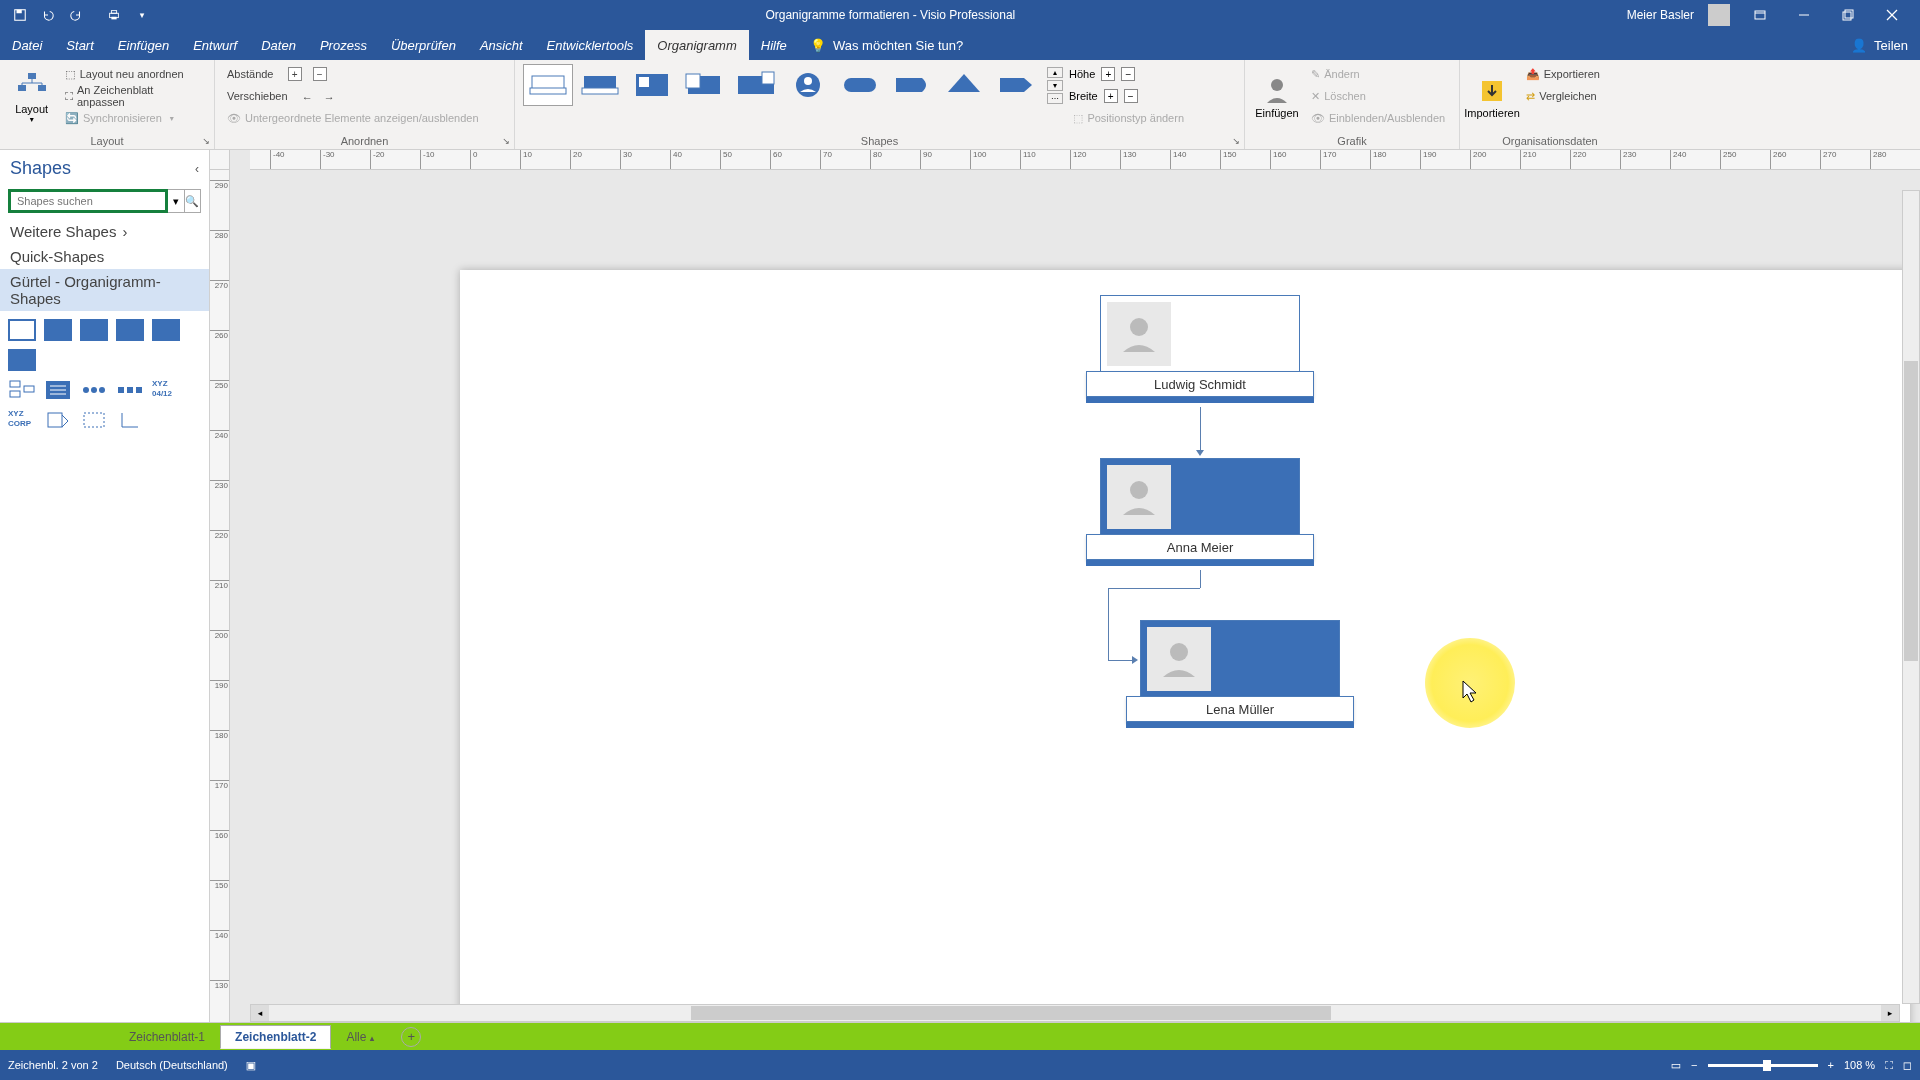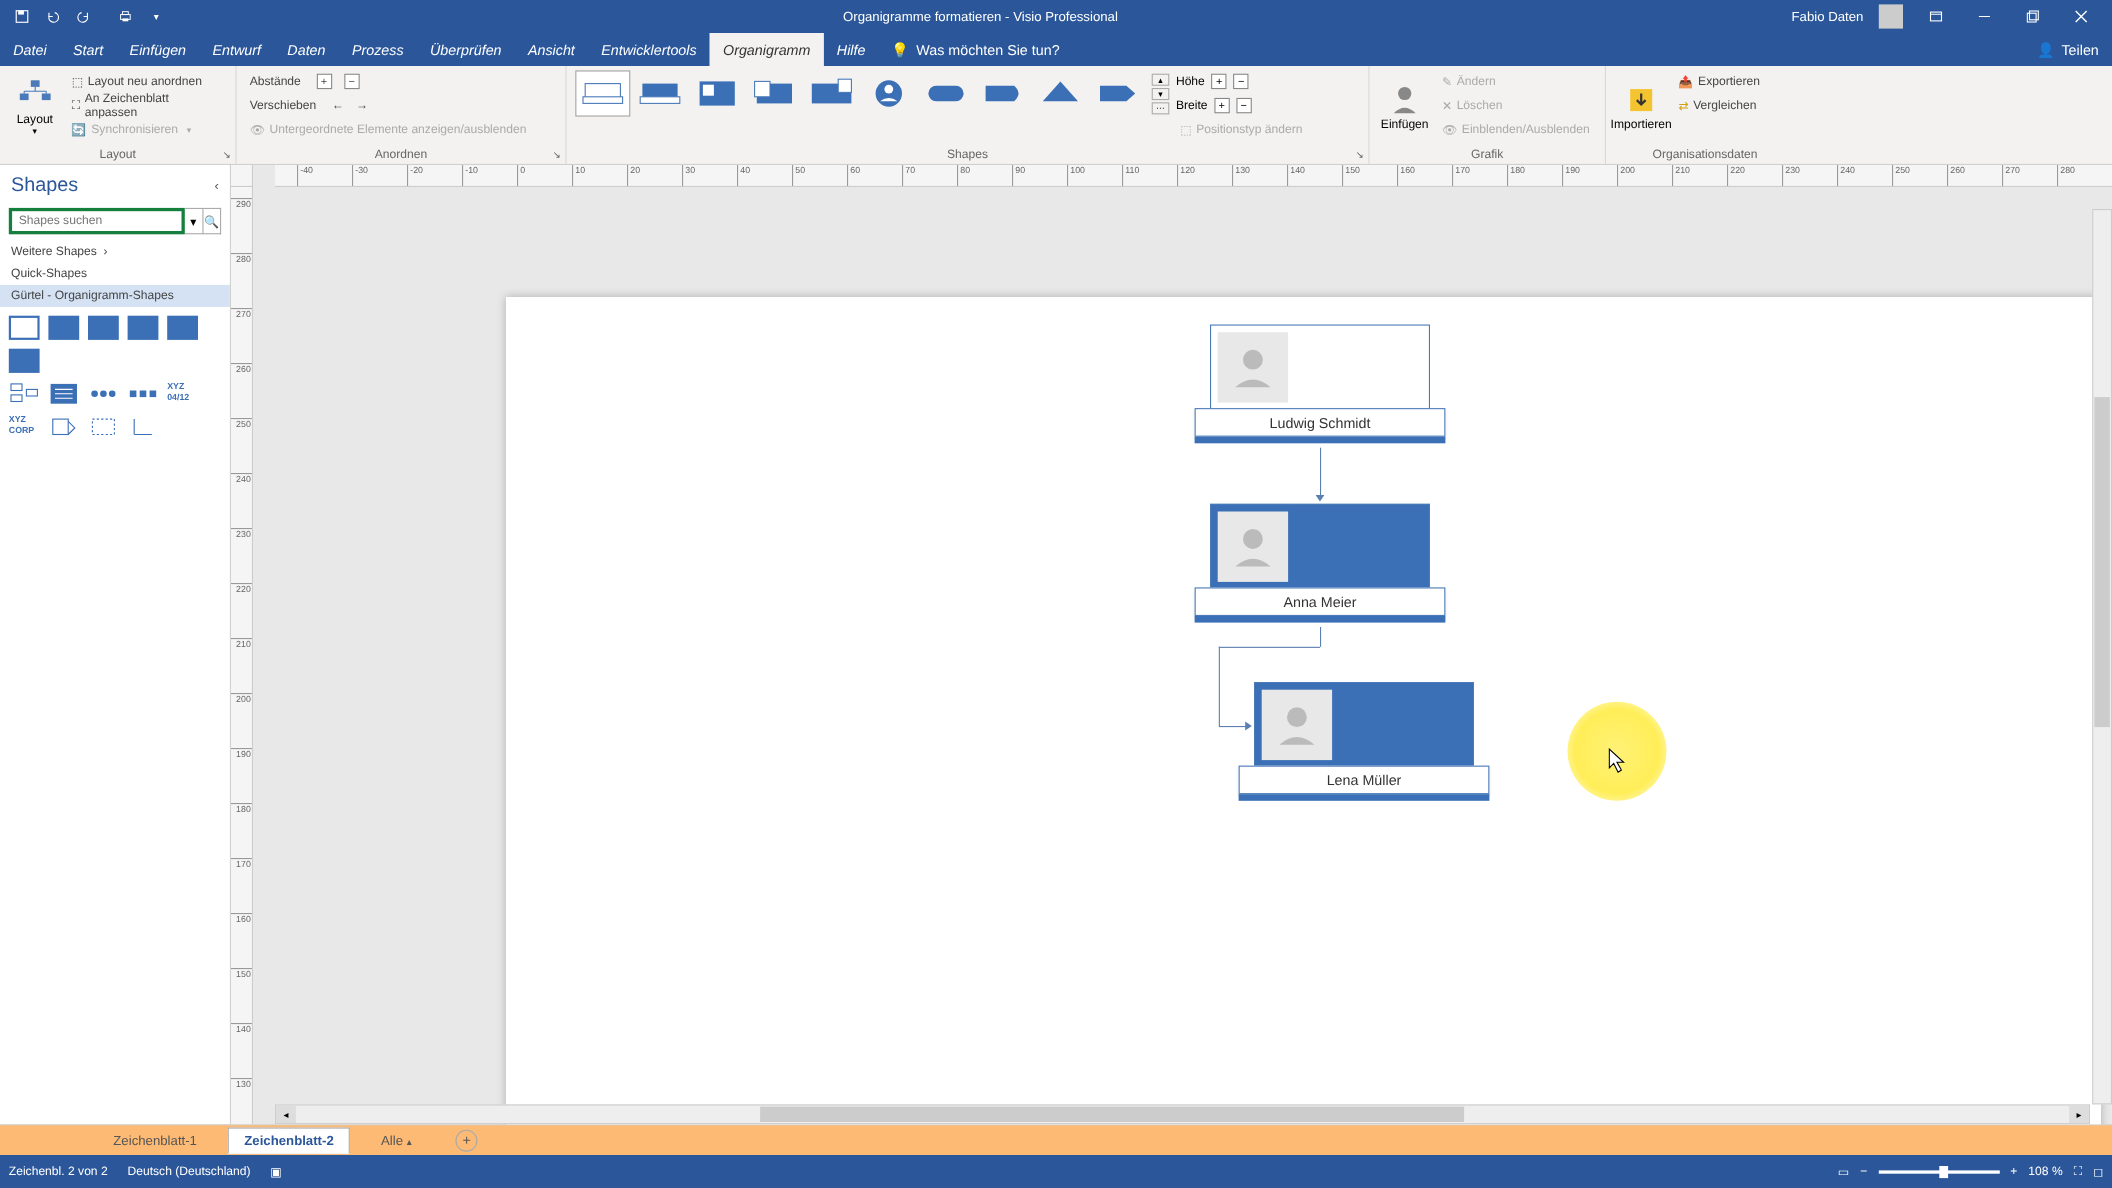--- a/index.html
+++ b/index.html
@@ -45,21 +45,21 @@
 .main { display: flex; height: calc(1080px - 30px - 30px - 90px - 28px - 30px); }
 
 
 .shapes-panel { width: 210px; background: #fff; border-right: 1px solid #d0d0d0; display: flex; flex-direction: column; }
 .shapes-header { display: flex; align-items: center; justify-content: space-between; padding: 8px 10px 4px 10px; }
 .shapes-title { font-size: 18px; color: #2b579a; }
 .collapse-btn { cursor: pointer; font-size: 12px; color: #555; }
 .shapes-search { margin: 6px 8px; display: flex; }
 .shapes-search input { flex: 1; font-size: 11px; padding: 3px 6px; border: 3px solid #15803d; }
 .shapes-search .sbtn { width: 22px; border: 1px solid #aaa; border-left: none; display: flex; align-items: center; justify-content: center; cursor: pointer; font-size: 11px; }
-.shapes-cat { font-size: 11px; padding: 4px 10px; color: #444; cursor: pointer; display: flex; align-items: center; gap: 6px; }
+.shapes-cat { font-size: 15px; padding: 4px 10px; color: #444; cursor: pointer; display: flex; align-items: center; gap: 6px; }
 .shapes-cat.active { background: #d4e2f4; }
 .shapes-grid { padding: 8px; display: flex; flex-wrap: wrap; gap: 8px; }
 .shape-item { width: 28px; height: 22px; background: #3b6fb6; cursor: pointer; }
 .shape-item.outline { background: #fff; border: 2px solid #3b6fb6; }
 
 
 .canvas-wrap { flex: 1; background: #e8e8e8; position: relative; display: flex; flex-direction: column; }
 .hruler { height: 20px; background: #f5f5f5; border-bottom: 1px solid #ccc; position: relative; font-size: 8px; color: #666; overflow: hidden; margin-left: 20px; }
 .hruler-tick { position: absolute; top: 0; height: 20px; border-left: 1px solid #999; padding-left: 2px; line-height: 10px; }
 .canvas-body { flex: 1; display: flex; position: relative; }
@@ -85,21 +85,21 @@
 .connector-v { width: 1px; }
 .connector-h { height: 1px; }
 .arrowhead { position: absolute; width: 0; height: 0; border-left: 4px solid transparent; border-right: 4px solid transparent; border-top: 6px solid #5a7fb0; }
 .arrowhead-r { border-top: 4px solid transparent; border-bottom: 4px solid transparent; border-left: 6px solid #5a7fb0; border-right: none; }
 
 
 .highlight { position: absolute; width: 90px; height: 90px; background: radial-gradient(circle, #fff176 0%, #ffee58 60%, rgba(255,238,88,0) 100%); border-radius: 50%; }
 .cursor-arrow { position: absolute; width: 18px; height: 24px; }
 
 
-.sheet-tabs { height: 28px; background: #fdba74; border-top: 1px solid #ccc; display: flex; align-items: center; font-size: 12px; padding-left: 88px; gap: 13px; }
+.sheet-tabs { height: 28px; background: #84cc16; border-top: 1px solid #ccc; display: flex; align-items: center; font-size: 12px; padding-left: 114px; gap: 0; }
 .sheet-tab { padding: 4px 14px; border: 1px solid transparent; cursor: pointer; color: #555; }
 .sheet-tab.active { border: 1px solid #aaa; border-bottom-color: #f3f2f1; background: #fff; color: #2b579a; font-weight: bold; }
 .sheet-add { margin-left: 12px; width: 20px; height: 20px; border: 1px solid #aaa; border-radius: 50%; display: flex; align-items: center; justify-content: center; font-size: 13px; cursor: pointer; color: #555; }
 
 
 .statusbar { height: 30px; background: #2b579a; color: #fff; display: flex; align-items: center; font-size: 11px; padding: 0 8px; gap: 18px; }
 .statusbar .right { margin-left: auto; display: flex; align-items: center; gap: 10px; }
 .zoom-slider { width: 110px; height: 3px; background: #fff; position: relative; }
 .zoom-slider::after { content: ""; position: absolute; left: 55px; top: -4px; width: 8px; height: 11px; background: #fff; }
 </style>
@@ -130,21 +130,21 @@
         <svg viewBox="0 0 16 16">
           <rect x="3" y="6" width="10" height="5" fill="none" stroke="#fff"></rect>
           <rect x="5" y="3" width="6" height="3" fill="none" stroke="#fff"></rect>
           <rect x="5" y="10" width="6" height="3" fill="#fff"></rect>
         </svg>
       </div>
     <div class="qa-btn" style="font-size:9px;color:#fff">▾</div>
   </div>
   <div class="titlebar-center">Organigramme formatieren  -  Visio Professional</div>
   <div class="titlebar-right">
-    <span class="user-name">Fabio Daten</span>
+    <span class="user-name">Meier Basler</span>
     <div class="avatar-small"></div>
     <div class="win-btn">
         <svg width="14" height="14">
           <rect x="2" y="3" width="10" height="8" fill="none" stroke="#fff"></rect>
           <line x1="2" y1="5" x2="12" y2="5" stroke="#fff"></line>
         </svg>
       </div>
     <div class="win-btn">
         <svg width="12" height="12">
           <line x1="1" y1="6" x2="11" y2="6" stroke="#fff" stroke-width="1"></line>

